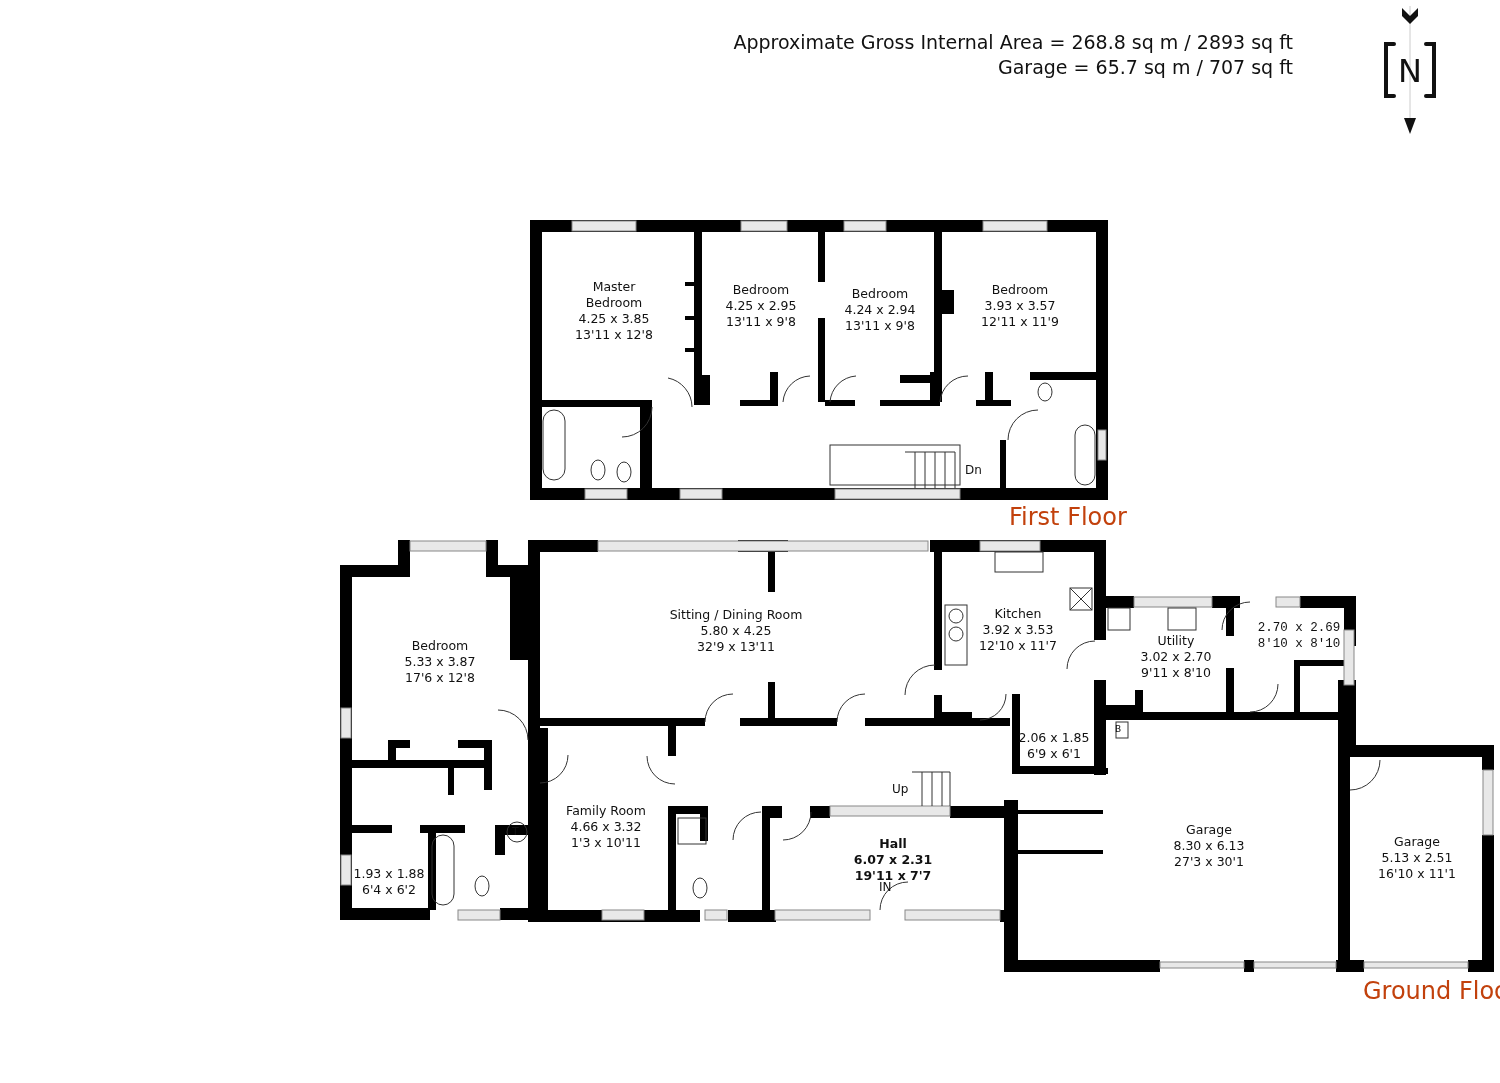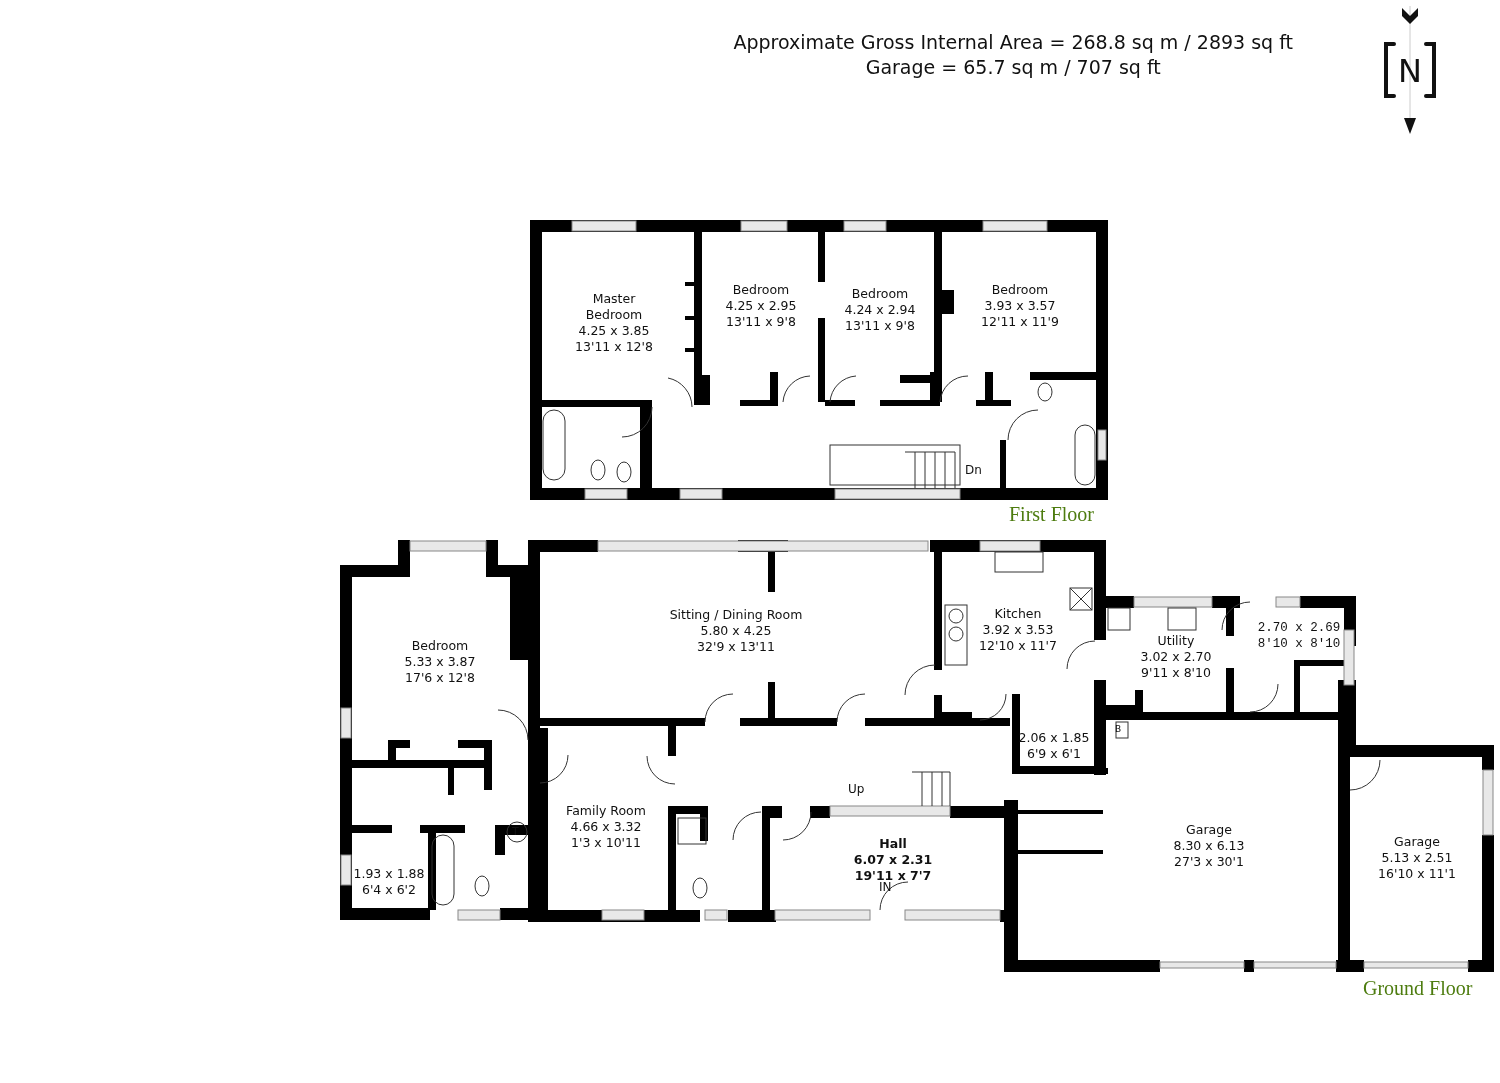--- a/index.html
+++ b/index.html
@@ -1,22 +1,22 @@
 <!DOCTYPE html>
 <html><head>
 <meta charset="utf-8">
 <style>
   html, body { margin:0; padding:0; background:#ffffff; }
   body { width:1500px; height:1083px; position:relative; overflow:hidden; font-family:"DejaVu Sans", sans-serif; color:#111; }
-  .area { position:absolute; right:207px; top:30px; text-align:center; font-size:19px; line-height:25px; color:#111; }
+  .area { position:absolute; right:207px; top:30px; text-align:right; font-size:19px; line-height:25px; color:#111; }
   .area div { white-space:nowrap; }
   .compass { position:absolute; left:1378px; top:2px; width:64px; height:136px; }
   svg.plan { position:absolute; left:0; top:0; }
   .lbl { position:absolute; text-align:center; font-size:12.5px; line-height:16px; color:#111; transform:translateX(-50%); white-space:nowrap; }
-  .floor-title { position:absolute; font-size:20px; color:#4d7c0f; white-space:nowrap;font-family:Liberation Serif, serif; }
+  .floor-title { position:absolute; font-size:24px; color:#c2410c; white-space:nowrap; }
   .small { position:absolute; font-size:12px; color:#111; }
 </style>
 </head>
 <body>
 
 <div class="area">
   <div>Approximate Gross Internal Area = 268.8 sq m / 2893 sq ft</div>
   <div>Garage = 65.7 sq m / 707 sq ft</div>
 </div>
 
@@ -218,21 +218,21 @@
     <ellipse cx="624" cy="472" rx="7" ry="10"></ellipse>
     <ellipse cx="1045" cy="392" rx="7" ry="9"></ellipse>
     <ellipse cx="482" cy="886" rx="7" ry="10"></ellipse>
     <ellipse cx="700" cy="888" rx="7" ry="10"></ellipse>
     <rect x="678" y="818" width="28" height="26"></rect>
     <rect x="1116" y="722" width="12" height="16"></rect>
     <circle cx="517" cy="832" r="10"></circle>
   </g>
 </svg>
 
-<div class="lbl" style="left:614px; top:279px;margin-top:12px;">
+<div class="lbl" style="left:614px; top:279px;">
   <div>Master</div>
   <div>Bedroom</div>
   <div>4.25 x 3.85</div>
   <div>13'11 x 12'8</div>
 </div>
 <div class="lbl" style="left:761px; top:282px;">
   <div>Bedroom</div>
   <div>4.25 x 2.95</div>
   <div>13'11 x 9'8</div>
 </div>
@@ -286,21 +286,21 @@
 <div class="lbl" style="left:389px; top:866px;">
   <div>1.93 x 1.88</div>
   <div>6'4 x 6'2</div>
 </div>
 <div class="small" style="left:512px; top:825px; font-size:11px;">T</div>
 <div class="lbl" style="left:893px; top:836px;font-weight:bold;">
   <div>Hall</div>
   <div>6.07 x 2.31</div>
   <div>19'11 x 7'7</div>
 </div>
-<div class="small" style="left:848px; top:782px;">Up</div>
+<div class="small" style="left:892px; top:782px;">Up</div>
 <div class="small" style="left:879px; top:880px;">IN</div>
 <div class="lbl" style="left:1209px; top:822px;">
   <div>Garage</div>
   <div>8.30 x 6.13</div>
   <div>27'3 x 30'1</div>
 </div>
 <div class="lbl" style="left:1417px; top:834px;">
   <div>Garage</div>
   <div>5.13 x 2.51</div>
   <div>16'10 x 11'1</div>

